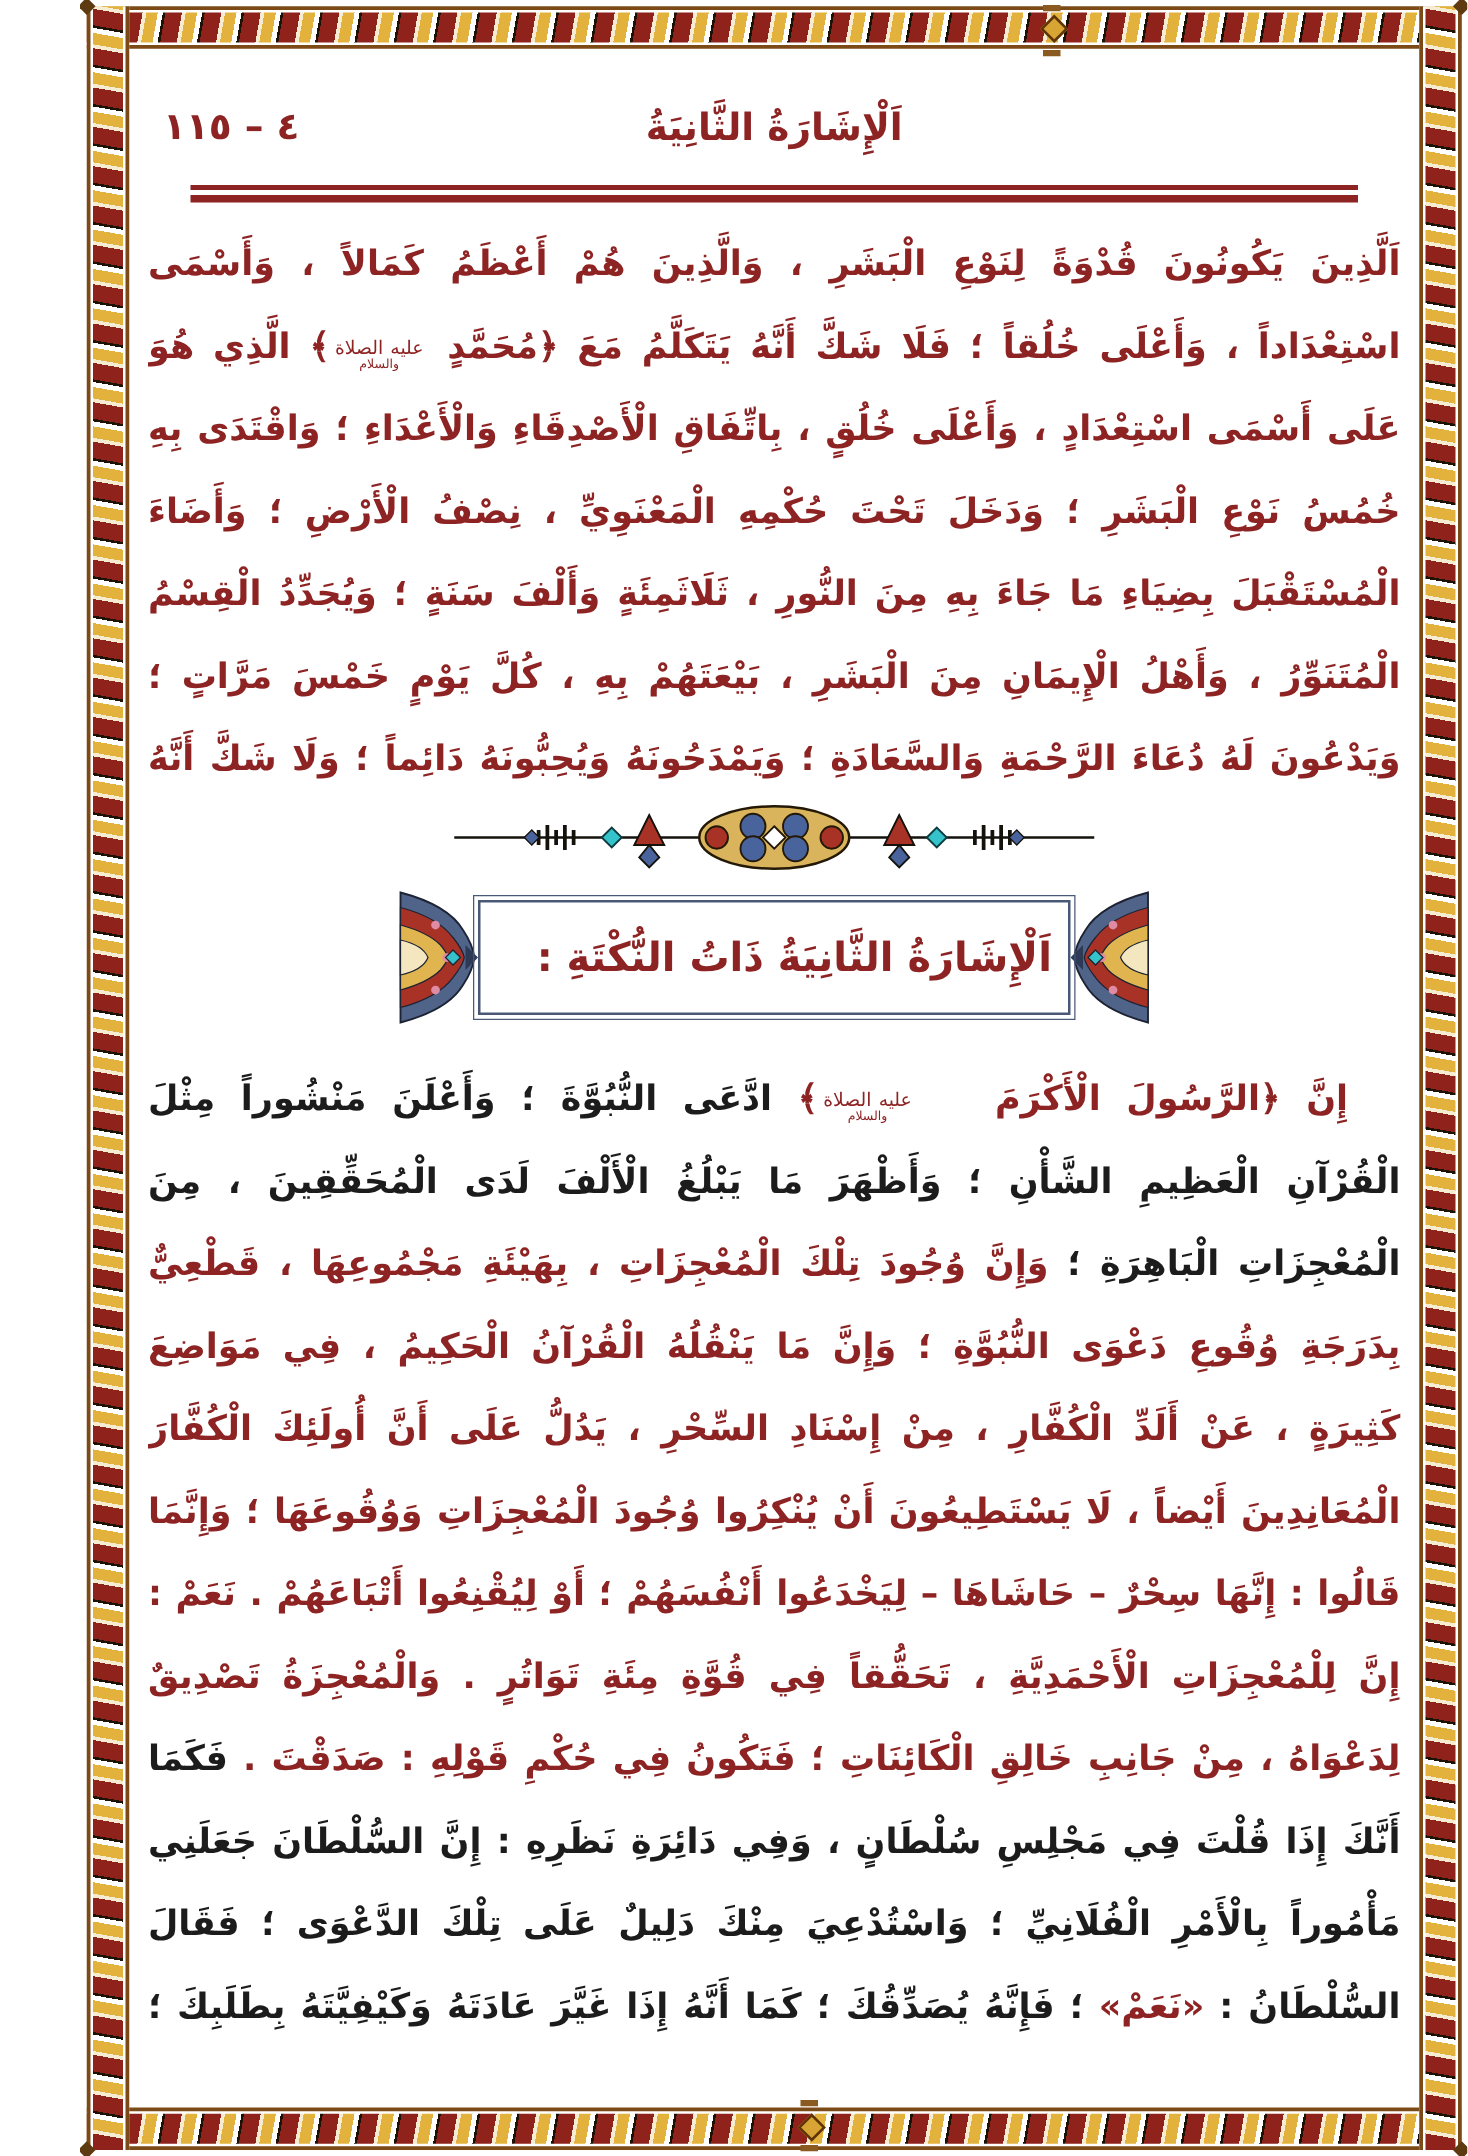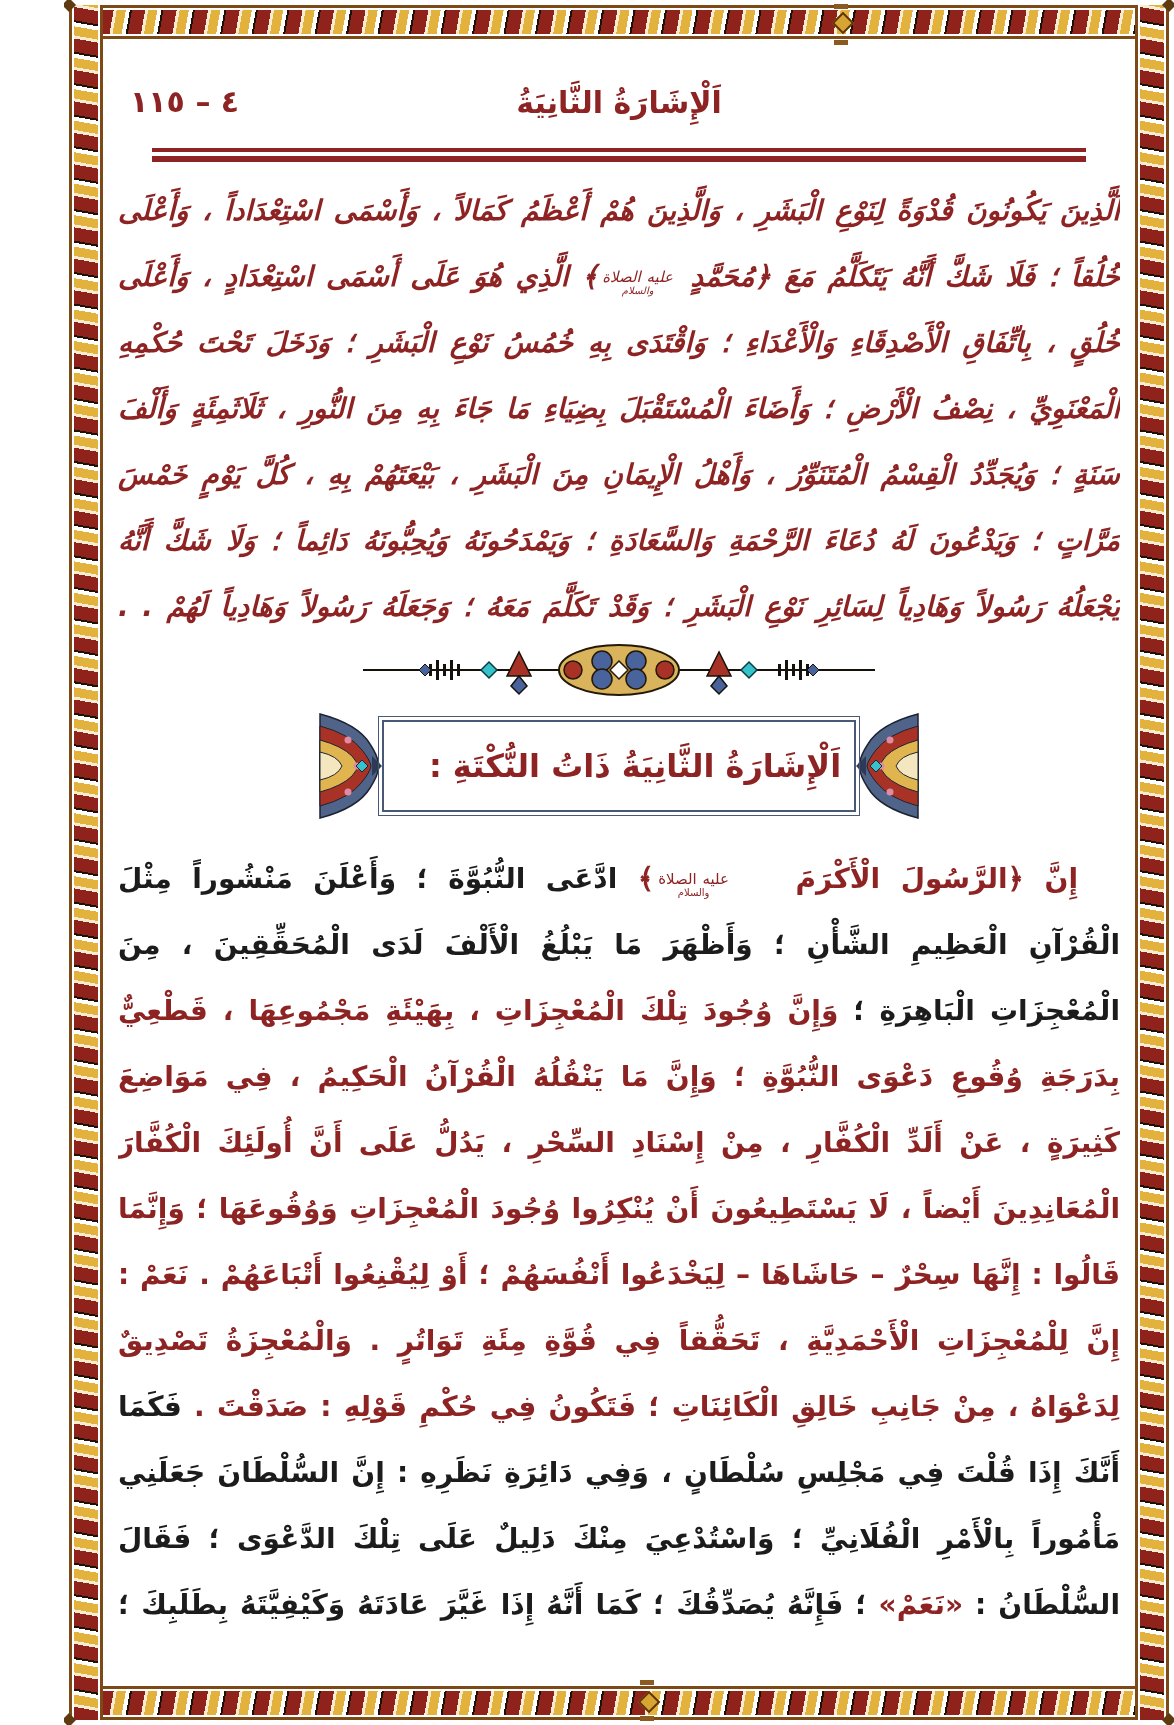--- a/index.html
+++ b/index.html
@@ -58,21 +58,21 @@
   .rule{margin:4px 34px 0 34px;}
   .rule .r1{height:4px;background:var(--maroon);}
   .rule .r2{height:6px;background:var(--maroon);margin-top:4px;}
 
   .para{
     font-size:28px;font-weight:700;
     text-align:justify;text-align-last:justify;
     word-spacing:1px;
     overflow:hidden;
   }
-  .p1{margin-top:16px;height:462px;line-height:66px;font-style:italic;}
+  .p1{margin-top:16px;height:462px;line-height:66px;}
   .p2{margin-top:22px;height:792px;line-height:66px;}
   .p2-indent{text-indent:42px;}
   .t-red{color:var(--maroon);}
   .t-black{color:var(--ink);}
 
   .seal{
     display:inline-block;text-align:center;vertical-align:-8px;
     line-height:1;margin:0 4px;color:var(--maroon);font-weight:400;
     text-align-last:center;
   }

